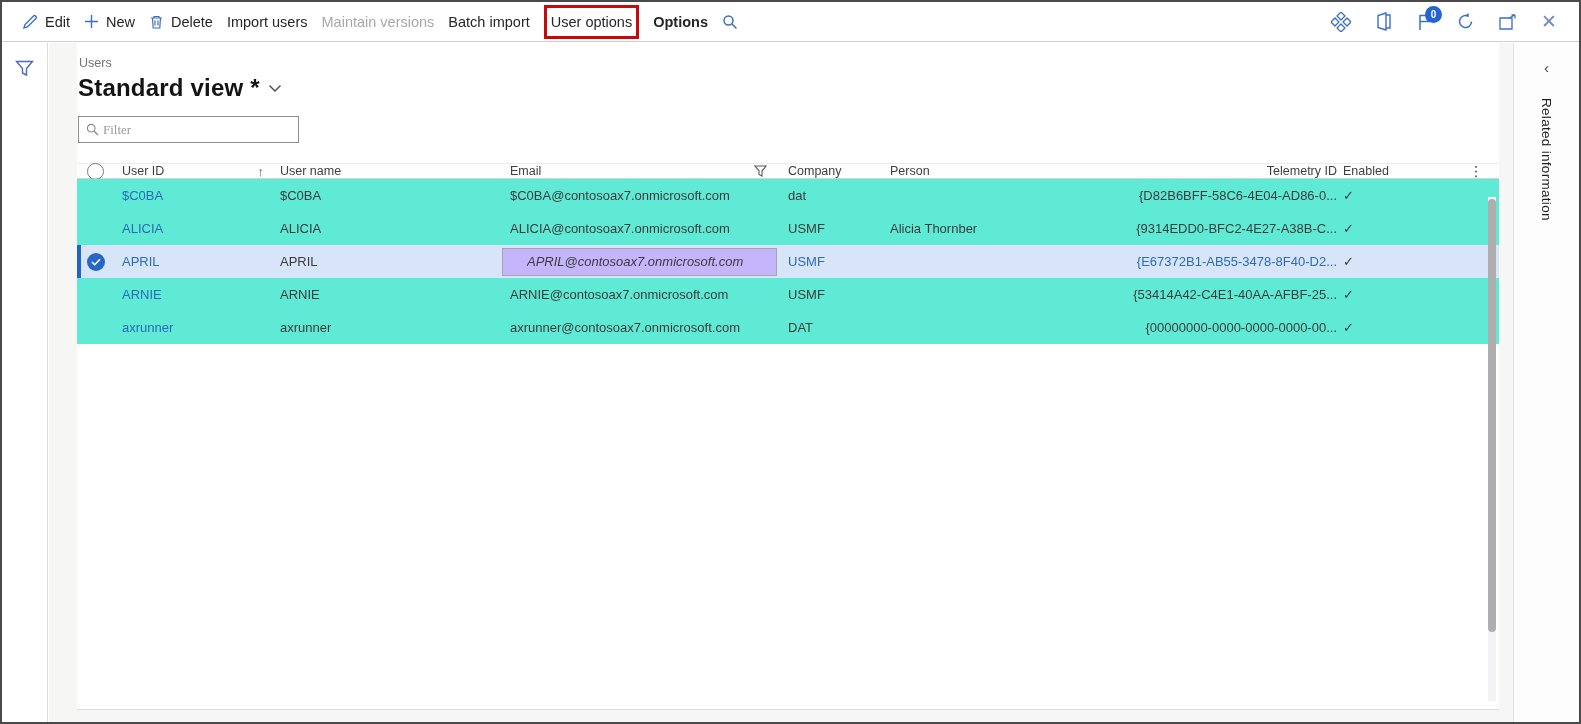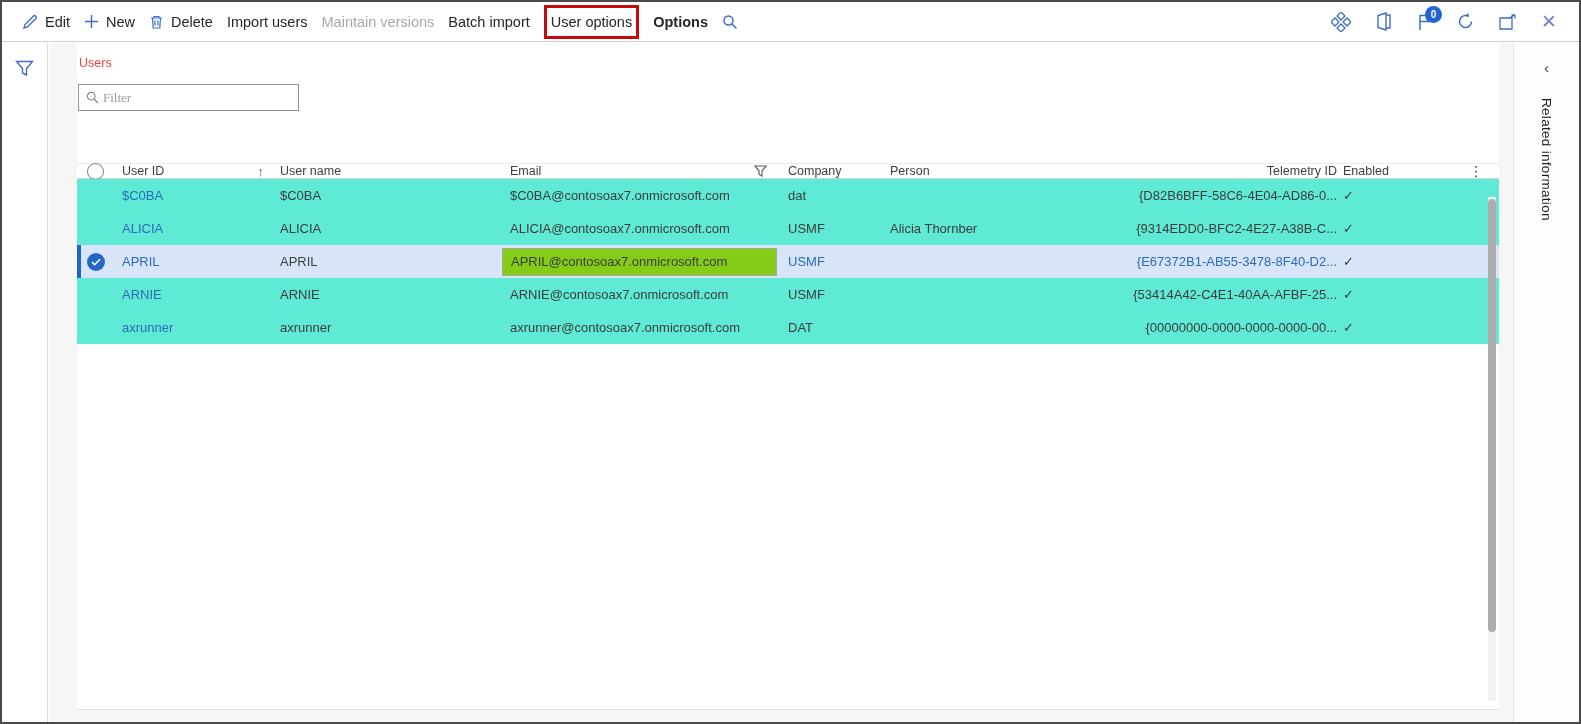--- a/index.html
+++ b/index.html
@@ -21,21 +21,21 @@
 
   
   .left-rail { position:absolute; top:41px; left:0; bottom:0; width:46px; background:#fff; border-right:1px solid #dcdcdc; display:flex; justify-content:center; }
   .rail-filter-btn { background:none; border:none; cursor:pointer; margin-top:12px; height:26px; }
 
   
   .content-bg { position:absolute; top:41px; left:47px; right:66px; bottom:0; background:#f6f6f5; }
 
   
   .card { position:absolute; top:41px; left:75px; width:1422px; height:667px; background:#fff; border-bottom:1px solid #dedede; }
-  .caption { margin:13px 0 0 2px; font-size:12.5px; color:#ef4444; }
+  .caption { margin:13px 0 0 2px; font-size:12.5px; color:#737373; }
   .view-title-row { display:flex; align-items:center; gap:8px; margin:4px 0 0 1px; }
   .view-title-row h1 { font-size:24px; font-weight:700; color:#141414; letter-spacing:0.2px; }
   .filter-box { position:relative; margin:14px 0 0 1px; width:221px; height:27px; border:1px solid #8f8f8f; background:#fff; display:flex; align-items:center; }
   .filter-box input { border:none; outline:none; flex:1; height:100%; font-family:Liberation Serif, serif; font-size:13px; color:#333; padding-left:4px; }
   .filter-box input::placeholder { color:#9a9a9a; }
   .filter-box .mag { margin-left:7px; display:flex; }
 
   
   .grid { position:absolute; top:120px; left:0; right:0; bottom:0; }
   .g-header { display:flex; align-items:center; height:16px; background:#fefefe; border-top:1px solid #ececec; border-bottom:1px solid #d4d4d4; font-size:12.5px; color:#3f3f3f; }
@@ -52,21 +52,21 @@
   .c-person { width:240px; flex:none; }
   .c-tel { width:215px; flex:none;text-align:right; }
   .c-en { width:135px; flex:none; padding-left:6px; }
   .c-more { flex:1; display:flex; justify-content:flex-end; padding-right:16px; }
   .sel-ring { width:17px; height:17px; border-radius:50%; border:1.4px solid #7b7b7b; background:transparent; cursor:pointer; }
   .sel-check { width:18px; height:18px; border-radius:50%; background:#2667c6; color:#fff; font-size:11px; display:flex; align-items:center; justify-content:center; border:none; cursor:pointer; }
   .uid-link { color:#2b6bb8; text-decoration:none; cursor:pointer; }
   .sort-arrow { position:absolute; right:8px; top:50%; transform:translateY(-50%); font-size:13px; color:#4a4a4a; }
   .hdr-funnel { position:absolute; right:10px; top:50%; transform:translateY(-50%); display:flex; }
   .more-dots { font-size:14px; color:#444; cursor:pointer; background:none; border:none; }
-  .email-input { width:275px; height:28px; border:1px solid #a6a6a6; background:#84cc16; font-family:inherit; font-size:13px; color:#3c3c3c; padding:0 8px; outline:none; }
+  .email-input { width:275px; height:28px; border:1px solid #a6a6a6; background:#c4b5fd; font-family:inherit; font-size:13px; color:#3c3c3c; padding:0 24px; outline:none;font-style:italic; }
   .g-row.selected .c-email { padding-left:2px; }
   .g-row.selected .c-co, .g-row.selected .c-tel { color:#2b6bb8; }
   .check-glyph { color:#3a3a3a; font-size:13px; }
 
   
   .vscroll { position:absolute; top:34px; right:3px; width:8px; bottom:8px; background:#f3f3f3; }
   .vscroll .thumb { position:absolute; top:2px; left:0; width:8px; height:86%; background:#aeaeae; border-radius:4px; cursor:pointer; }
 
   
   .related-panel { position:absolute; top:41px; right:0; bottom:0; width:66px; background:#fdfdfd; border-left:1px solid #e2e2e2; display:flex; flex-direction:column; align-items:center; }
@@ -203,20 +203,28 @@
           </svg>
       </span>
     </button>
   </div>
 
   <div class="content-bg"></div>
 
   <div class="card">
     <div class="caption">Users</div>
 
+    <div class="view-title-row">
+      <h1>Standard view *</h1>
+      <span>
+        <svg width="14" height="9" viewBox="0 0 14 9">
+            <path d="M1.5 1.5 L7 7 L12.5 1.5" fill="none" stroke="#4a4a4a" stroke-width="1.4"></path>
+          </svg>
+      </span>
+    </div>
 
     <div class="filter-box">
       <span class="mag">
         <svg width="13" height="13" viewBox="0 0 13 13">
             <circle cx="5.2" cy="5.2" r="3.8" fill="none" stroke="#8a8a8a" stroke-width="1.2"></circle>
             <path d="M8 8 L12 12" stroke="#8a8a8a" stroke-width="1.2"></path>
           </svg>
       </span>
       <input placeholder="Filter" style="">
     </div>

